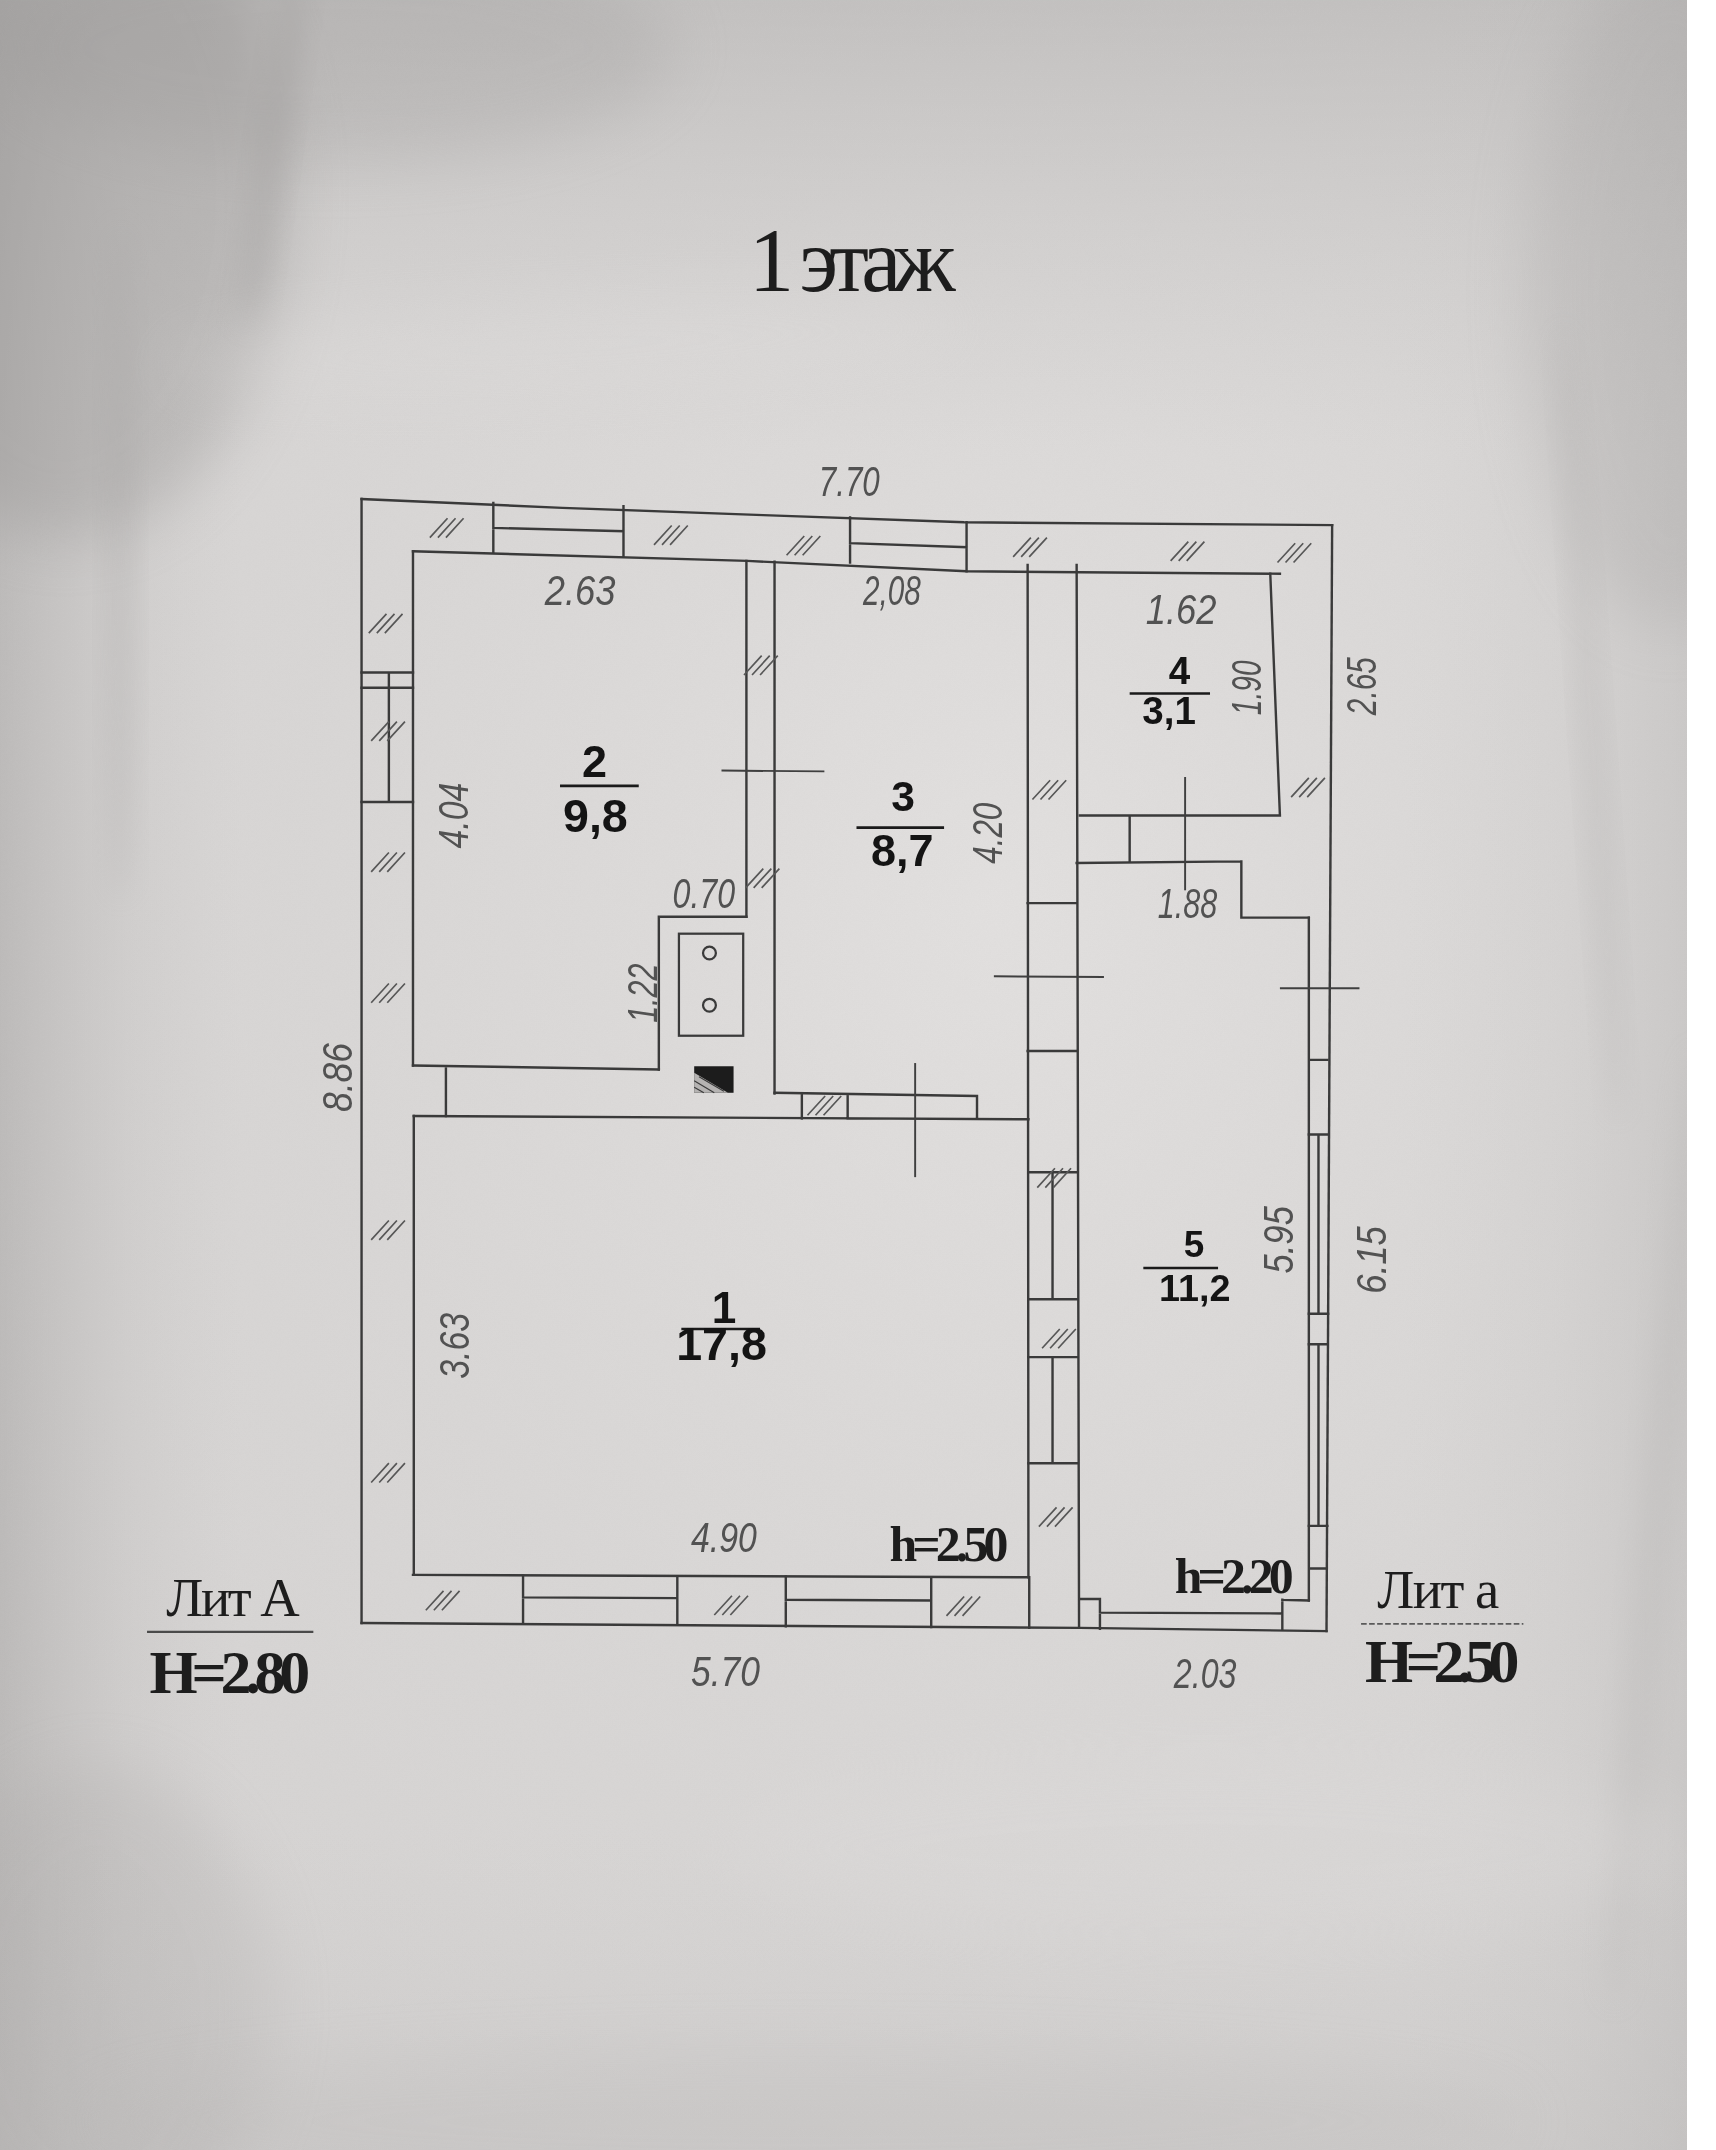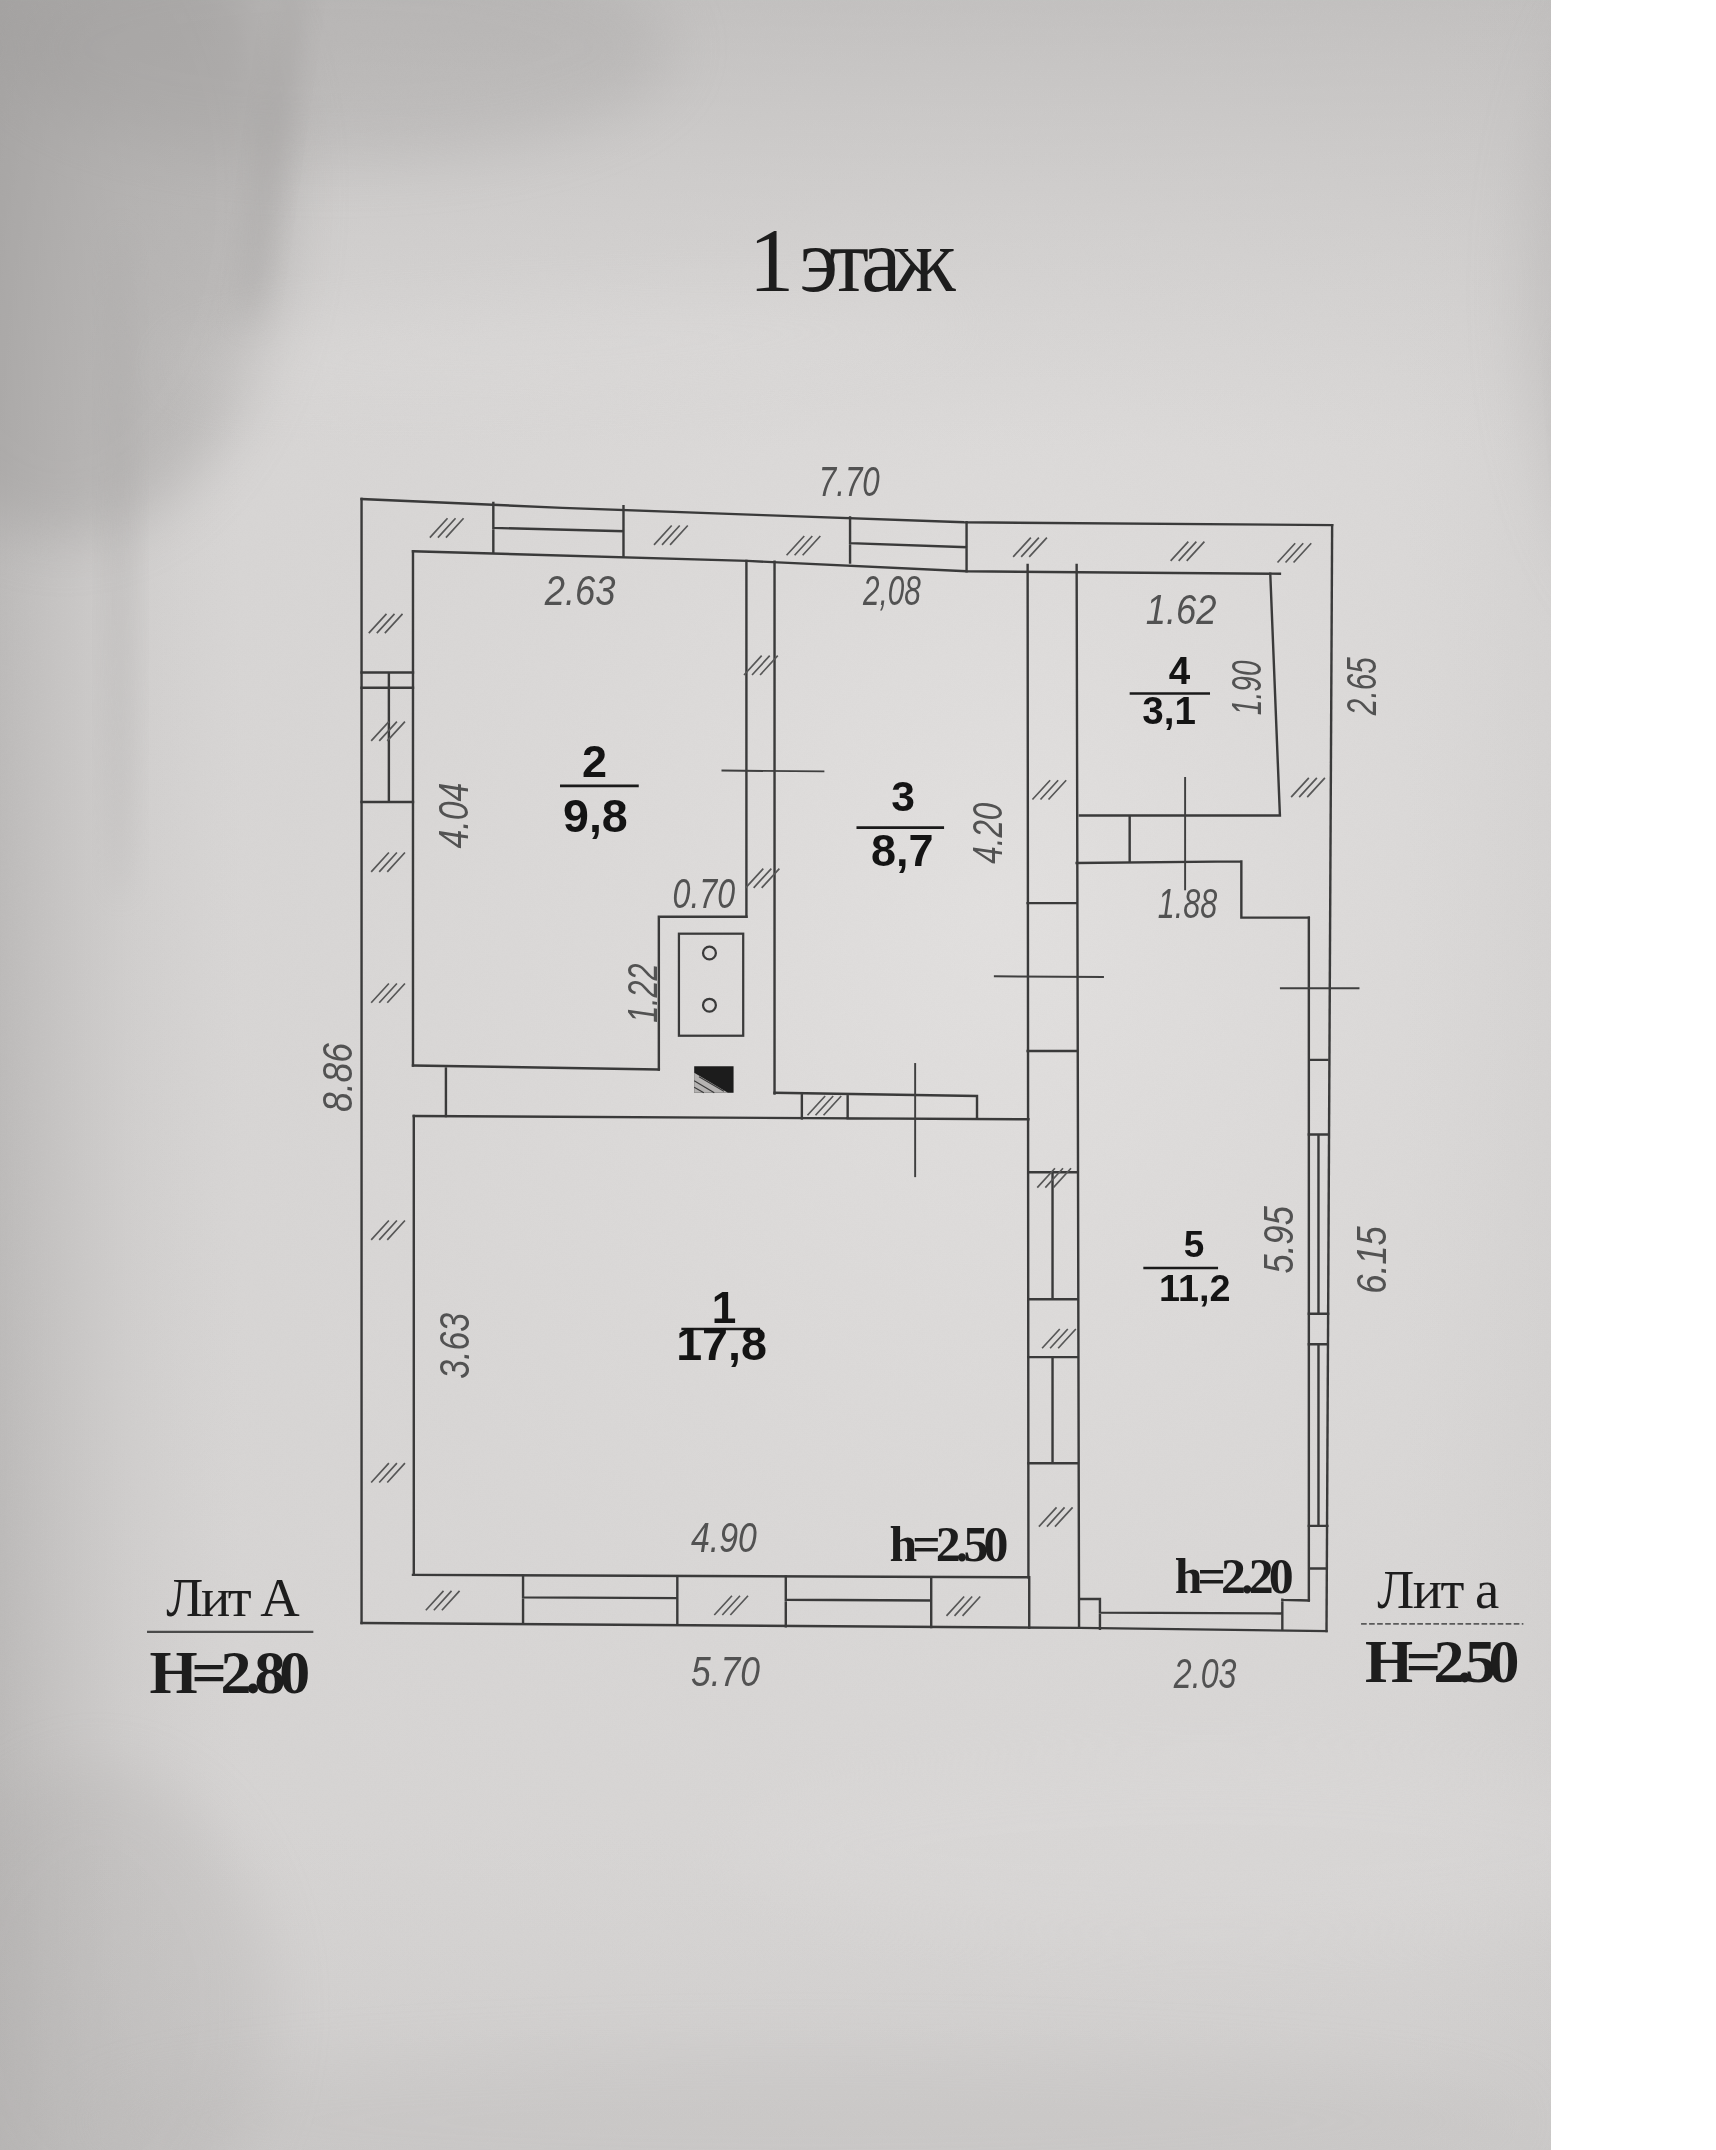--- a/index.html
+++ b/index.html
@@ -1,16 +1,16 @@
 <!DOCTYPE html>
 <html style="font-size:13px"><head>
 <meta charset="utf-8">
 <style>
   html,body{margin:0;padding:0;}
-  #page{width:1551px;height:2151px;position:relative;overflow:hidden;background:#86efac;}
+  #page{width:1687px;height:2151px;position:relative;overflow:hidden;background:#86efac;}
   svg{position:absolute;left:0;top:0;}
   text{font-family:"Liberation Sans", sans-serif;}
   .dim{font-family:"Liberation Sans", sans-serif;font-style:italic;font-weight:400;font-size:52px;fill:#525252;}
   .area{font-family:"Liberation Sans", sans-serif;font-weight:700;fill:#141414;}
   .ser{font-family:"Liberation Serif", serif;fill:#1d1d1d;}
 </style>
 </head>
 <body>
 <div id="page">
 <svg width="1717" height="2151" viewBox="0 0 2137 2677">

